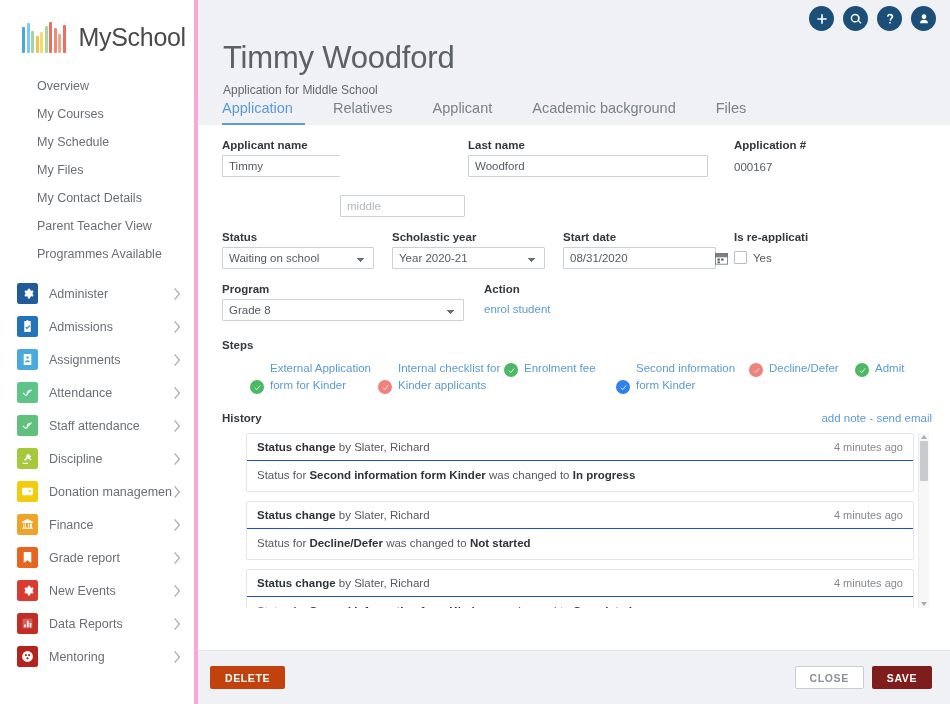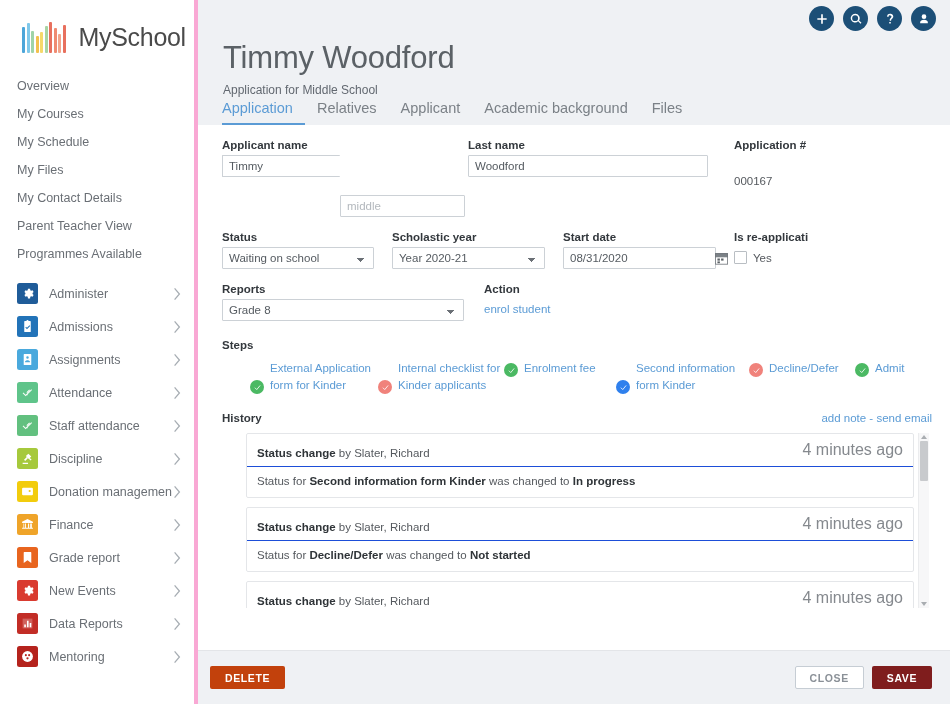--- a/index.html
+++ b/index.html
@@ -20,21 +20,21 @@
     position: relative;
   }
   .brand { display: flex; align-items: center; padding: 14px 0 0 22px; height: 58px; }
   .logo-bars { display: flex; align-items: flex-end; height: 34px; gap: 1.5px; }
   .logo-bars i { display: block; width: 3px; border-radius: 1px; }
   .brand-name {
     margin-left: 13px; font-size: 25px; color: #4a4a4a;
     font-weight: 400; letter-spacing: -0.3px; line-height: 1;
     position: relative; top: 1px;
   }
-  .nav-plain { margin-top: 14px; }
+  .nav-plain { margin-top: 14px; margin-left: 20px; }
   .nav-plain a {
     display: block; padding: 7px 0 7px 17px;
     font-size: 12.5px; color: #6a6f75; text-decoration: none;
     line-height: 14px;
   }
 
   .nav-modules { margin-top: 9px; }
   .mod-row {
     display: flex; align-items: center;
     padding: 0 12px 0 17px; height: 33px;
@@ -81,21 +81,21 @@
     position: absolute; left: 25px; top: 19px;
     font-size: 31px; color: #5b6166; font-weight: 400;
     letter-spacing: -0.2px; line-height: 36px;
   }
   .page-sub {
     position: absolute; left: 25px; top: 83px;
     font-size: 12px; color: #626870;
   }
   .tabs {
     position: absolute; left: 24px; bottom: 0; display: flex;
-    align-items: flex-end; gap: 0;
+    align-items: flex-end; gap: 16px;
   }
   .tab {
     font-size: 14.5px; color: #7b8187; padding: 0 12px 7px 12px;
     cursor: pointer; border-bottom: 2px solid transparent; white-space: nowrap;
   }
   .tab:first-child { padding-left: 0; }
   .tab.active { color: #5b9bd5; border-bottom-color: #5b9bd5; }
 
   .content {
     flex: 1 1 auto; background: #ffffff; position: relative;
@@ -126,21 +126,21 @@
   .grp { display: flex; flex-direction: column; }
   .grp .lbl { margin-bottom: 4px; }
 
   .date-wrap { position: relative; display: inline-block; }
   .cal-ico {
     position: absolute; right: 6px; top: 4px; width: 13px; height: 13px;
     cursor: pointer;
   }
   .cal-ico svg { width: 13px; height: 13px; }
 
-  .appno { font-size: 11.5px; color: #55595e; margin-top: 20px; }
+  .appno { font-size: 11.5px; color: #55595e; margin-top: 6px; }
   .chkrow { display: flex; align-items: center; margin-top: 4px; gap: 6px; }
   .chkbox {
     width: 13px; height: 13px; border: 1px solid #b9bec3; background: #fff;
     border-radius: 1px; cursor: pointer;
   }
   .chklbl { font-size: 11.5px; color: #55595e; }
 
   .link { color: #5b9bd5; font-size: 11.5px; text-decoration: none; cursor: pointer; }
 
   
@@ -177,21 +177,21 @@
   .hist-item { position: relative; margin-bottom: 9px; }
   .hist-card {
     border: 1px solid #e4e6e9; background: #fff; border-radius: 2px;
   }
   .hist-card-top {
     display: flex; align-items: flex-end;
     padding: 7px 10px 7px 10px; border-bottom: 1px solid #1d4ed8;
   }
   .hc-title { font-size: 11.5px; color: #2f3438; font-weight: bold; }
   .hc-title .lite { font-weight: normal; color: #55595e; }
-  .hc-time { margin-left: auto; font-size: 16px; color: #85898e; }
+  .hc-time { margin-left: auto; font-size: 11px; color: #85898e; }
   .hist-card-body {
     padding: 8px 10px 10px 10px; font-size: 11.5px; color: #55595e;
   }
   .hist-card-body b { color: #2f3438; font-weight: bold; }
 
   .vscroll {
     position: absolute; right: 3px; top: 0; width: 11px; height: 175px;
     background: #f7f7f8; border-left: 1px solid #ebecee;
     cursor: pointer;
   }
@@ -493,21 +493,21 @@
             <span class="lbl">Is re-applicati</span>
             <div class="chkrow">
               <span class="chkbox"></span>
               <span class="chklbl">Yes</span>
             </div>
           </div>
         </div>
 
         <div class="row1" style="margin-top:14px">
           <div class="grp" style="width:262px">
-            <span class="lbl">Reports</span>
+            <span class="lbl">Program</span>
             <select class="fld" style="width:242px">
               <option>Grade 8</option>
             </select>
           </div>
           <div class="grp">
             <span class="lbl">Action</span>
             <a class="link" style="margin-top:4px">enrol student</a>
           </div>
         </div>
 

